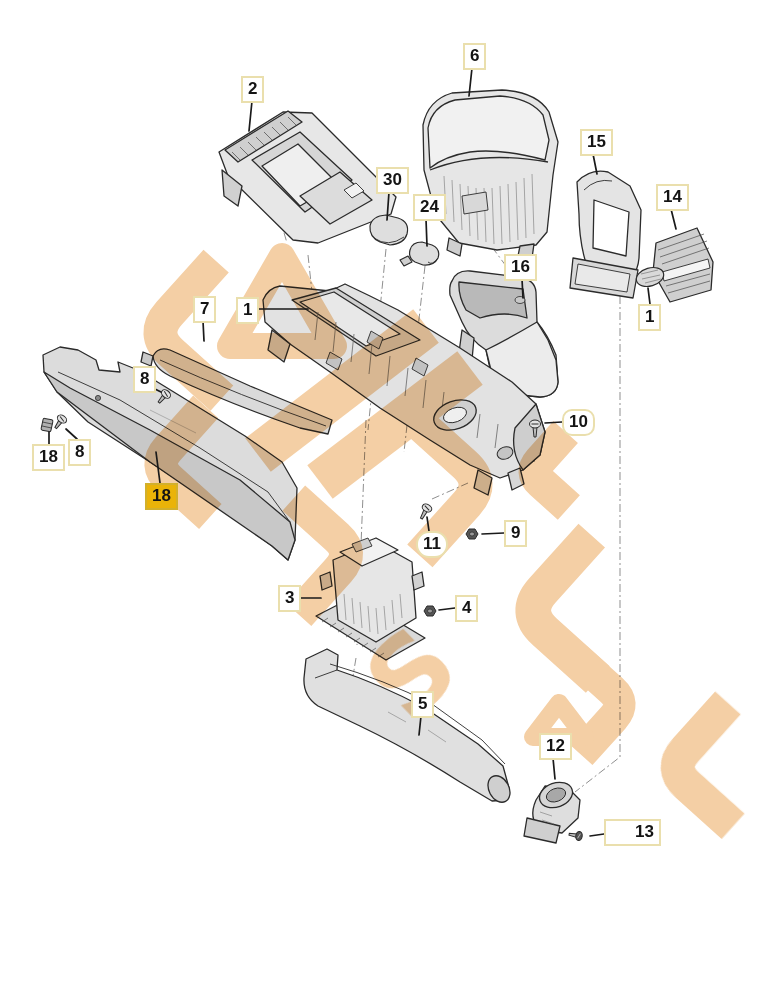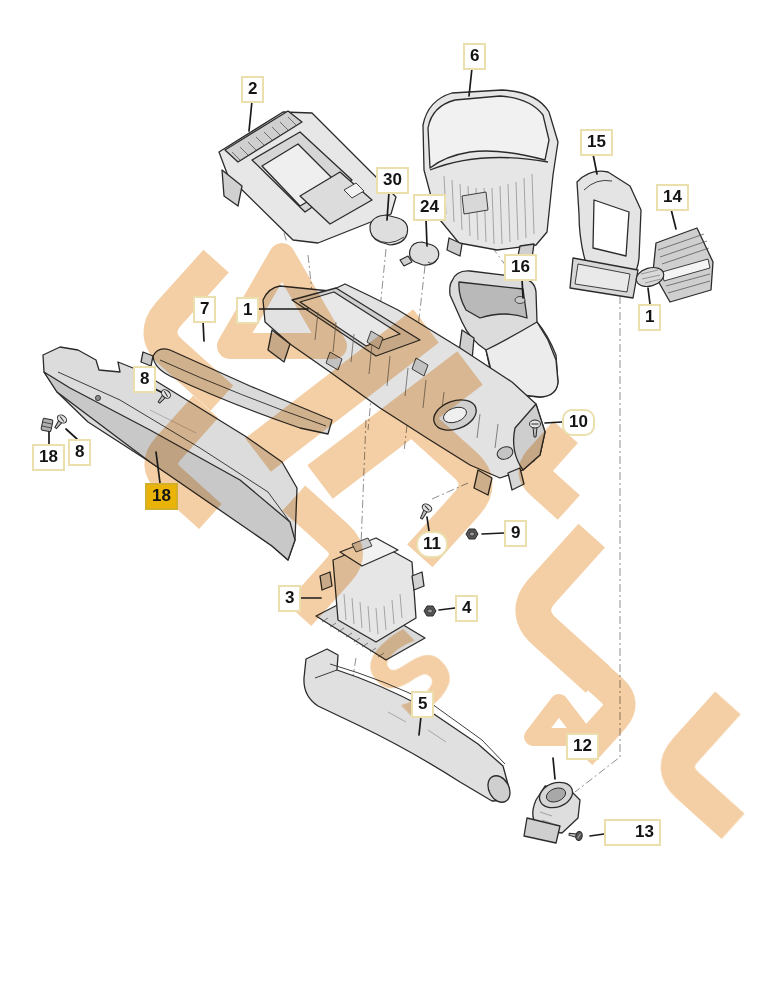--- a/index.html
+++ b/index.html
@@ -323,17 +323,17 @@
       <div class="part-label" style="left: 133px; top: 366px;">8</div>
       <div class="part-label" style="left: 32px; top: 444px;">18</div>
       <div class="part-label" style="left: 68px; top: 439px;">8</div>
       <div class="part-label highlighted" style="left: 145px; top: 483px;">18</div>
       <div class="part-label" style="left: 562px; top: 409px; border-radius: 10px;">10</div>
       <div class="part-label" style="left: 504px; top: 520px;">9</div>
       <div class="part-label" style="left: 416px; top: 531px; border-radius: 13px;">11</div>
       <div class="part-label" style="left: 278px; top: 585px;">3</div>
       <div class="part-label" style="left: 455px; top: 595px;">4</div>
       <div class="part-label" style="left: 411px; top: 691px;">5</div>
-      <div class="part-label" style="left: 566px; top: 733px;">12</div>
+      <div class="part-label" style="left: 539px; top: 733px;">12</div>
       <div class="part-label" style="left: 604px; top: 819px; padding-left: 29px;">13</div>
     </div>
 
 </div>
 
 </body></html>

